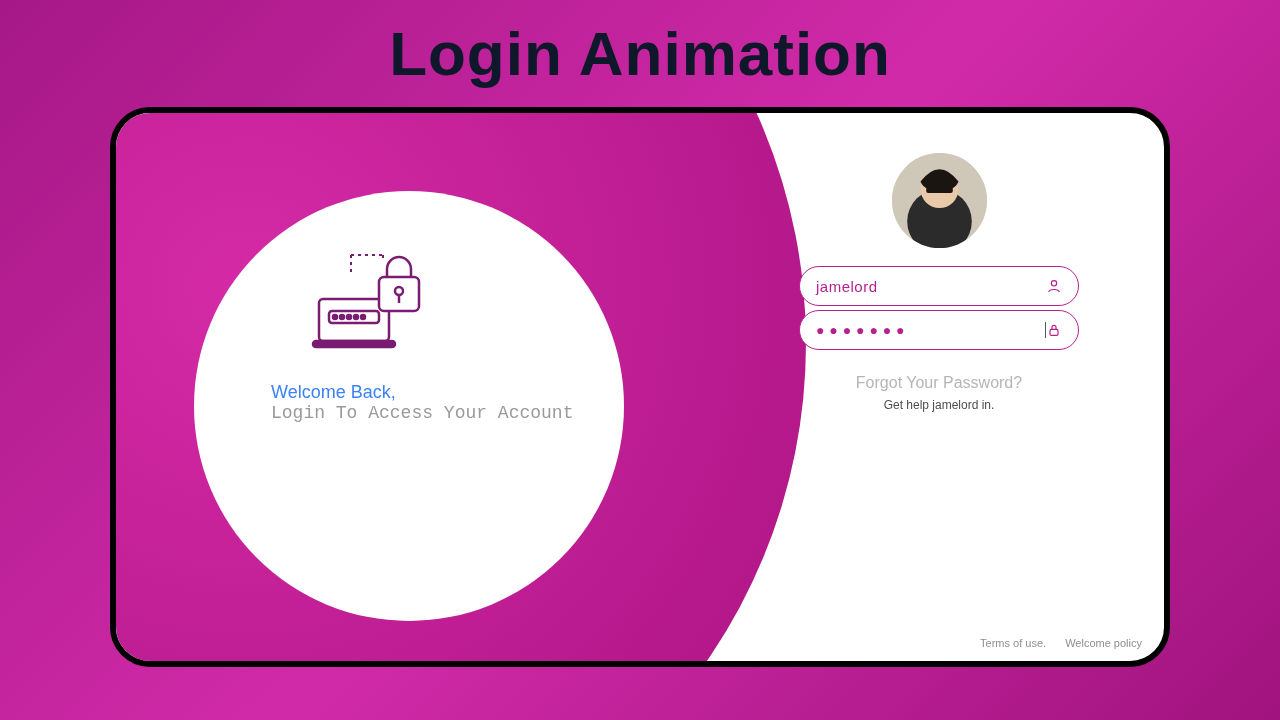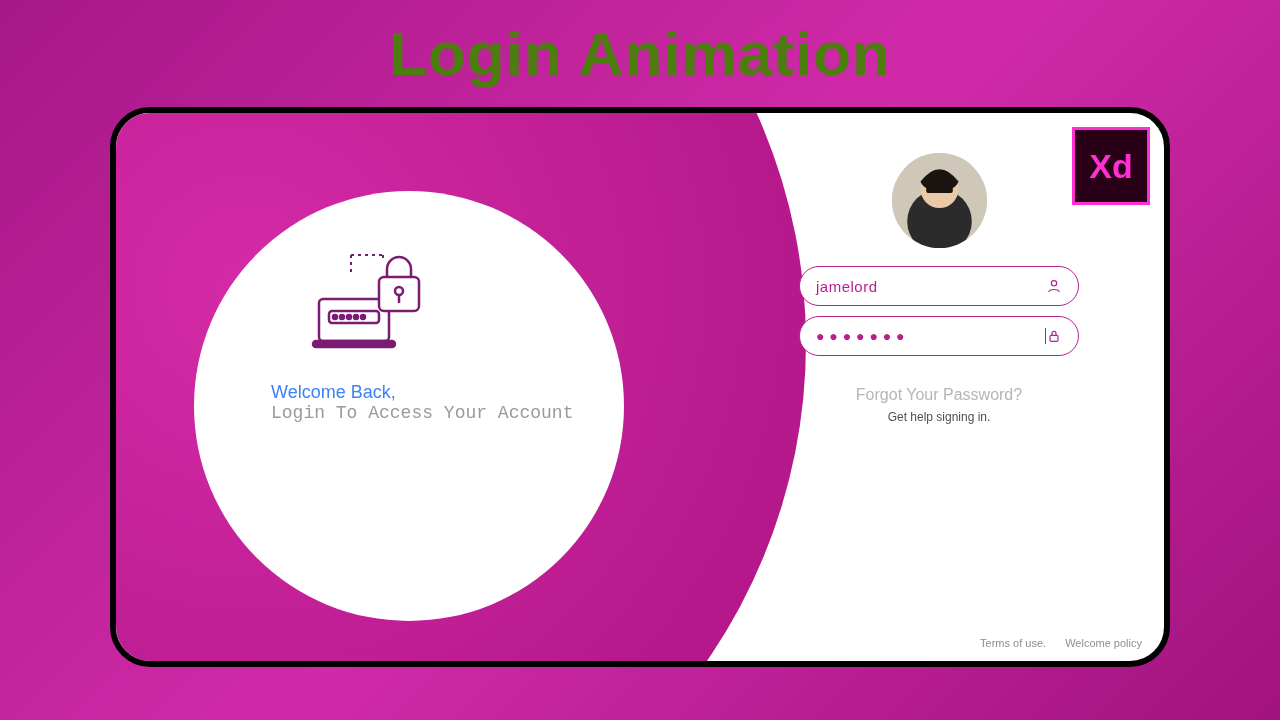--- a/index.html
+++ b/index.html
@@ -2,21 +2,21 @@
 <html><head>
 <meta charset="utf-8">
 <style>
   * { box-sizing: border-box; margin: 0; padding: 0; }
   html, body { width: 1280px; height: 720px; overflow: hidden; font-family: "Segoe UI", Arial, sans-serif; }
   body {
     background: linear-gradient(135deg, #a61887 0%, #d12aa9 50%, #a1137e 100%);
     display: flex; flex-direction: column; align-items: center;
   }
   .headline {
-    color: #4d7c0f; font-weight: 800; font-size: 62px; letter-spacing: 1px;
+    color: #0f172a; font-weight: 800; font-size: 62px; letter-spacing: 1px;
     margin-top: 18px; margin-bottom: 18px;
   }
 
   
   .frame {
     width: 1060px; height: 560px; background: #fff; border: 6px solid #000;
     border-radius: 40px; position: relative; overflow: hidden;
   }
 
   
@@ -45,21 +45,21 @@
     display: flex; flex-direction: column; align-items: center;
   }
   .avatar {
     width: 95px; height: 95px; border-radius: 50%; overflow: hidden;
     background: #d9d2c5; margin-bottom: 18px; position: relative;
   }
   .avatar svg { width: 100%; height: 100%; }
 
   .field {
     width: 280px; height: 40px; border: 1px solid #b71f8f; border-radius: 20px;
-    display: flex; align-items: center; padding: 0 16px; margin-bottom: 10px;
+    display: flex; align-items: center; padding: 0 16px; margin-bottom: 4px;
     color: #b71f8f; font-size: 15px; position: relative; background: #fff;
   }
   .field .value { flex: 1; letter-spacing: .5px; }
   .field .icon { width: 16px; height: 16px; }
   .field .cursor { display:inline-block; width:1px; height:16px; background:#555; vertical-align:middle; margin-left:2px;}
   .dots { letter-spacing: 6px; font-size: 14px; }
 
   .login-btn {
     width: 280px; height: 44px; border-radius: 22px; margin-top: 14px;
     background: linear-gradient(90deg, #681166 0%, #b71f8f 100%);
@@ -147,25 +147,22 @@
       <span class="value dots">● ● ● ● ● ● ●</span>
       <span class="cursor"></span>
       <svg class="icon" viewBox="0 0 24 24" fill="none" stroke="#b71f8f" stroke-width="1.8" style="margin-left:auto">
         <rect x="6" y="11" width="12" height="9" rx="2"></rect>
           <path d="M9 11V8a3 3 0 0 1 6 0v3"></path>
       </svg>
     </div>
 
 
     <div class="forgot">Forgot Your Password?</div>
-    <div class="help">Get help signing in.</div>
+    <div class="help">Get help jamelord in.</div>
   </div>
 
-  <div class="xd-badge">
-    <span>Xd</span>
-  </div>
 
   <div class="footer">
     <span>Terms of use.</span>
     <span>Welcome policy</span>
   </div>
 
 </div>
 
 </body></html>

